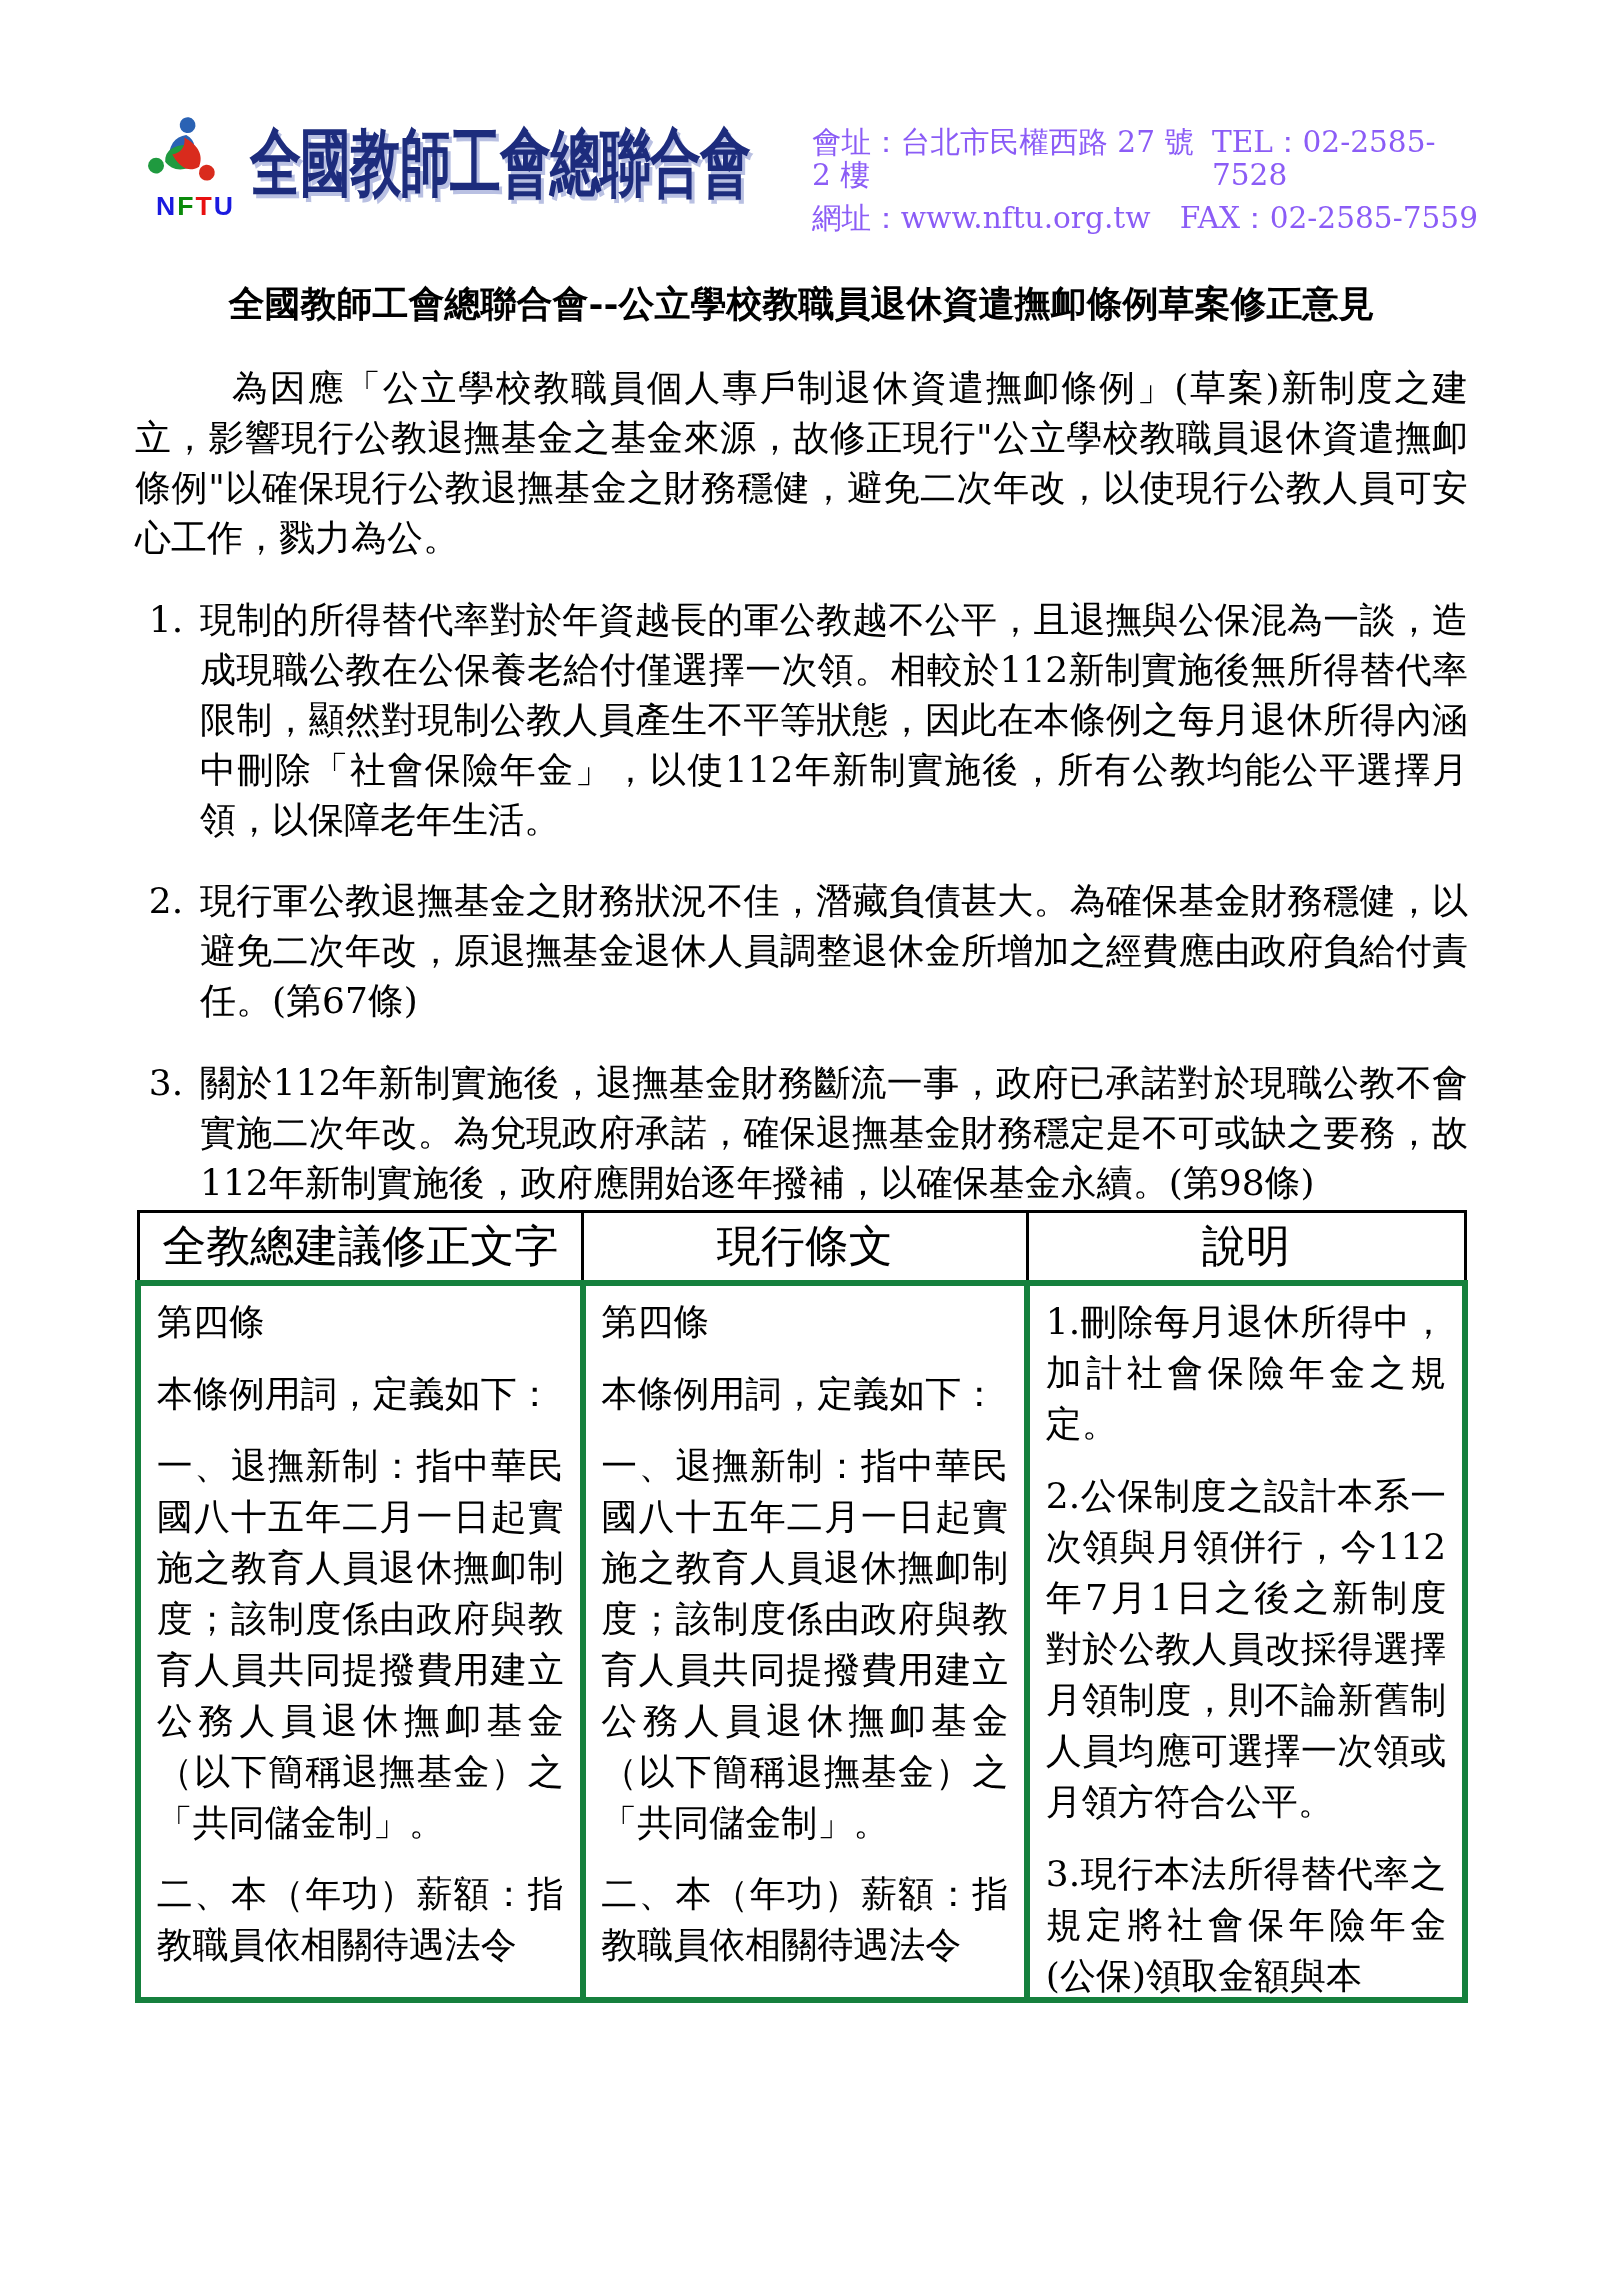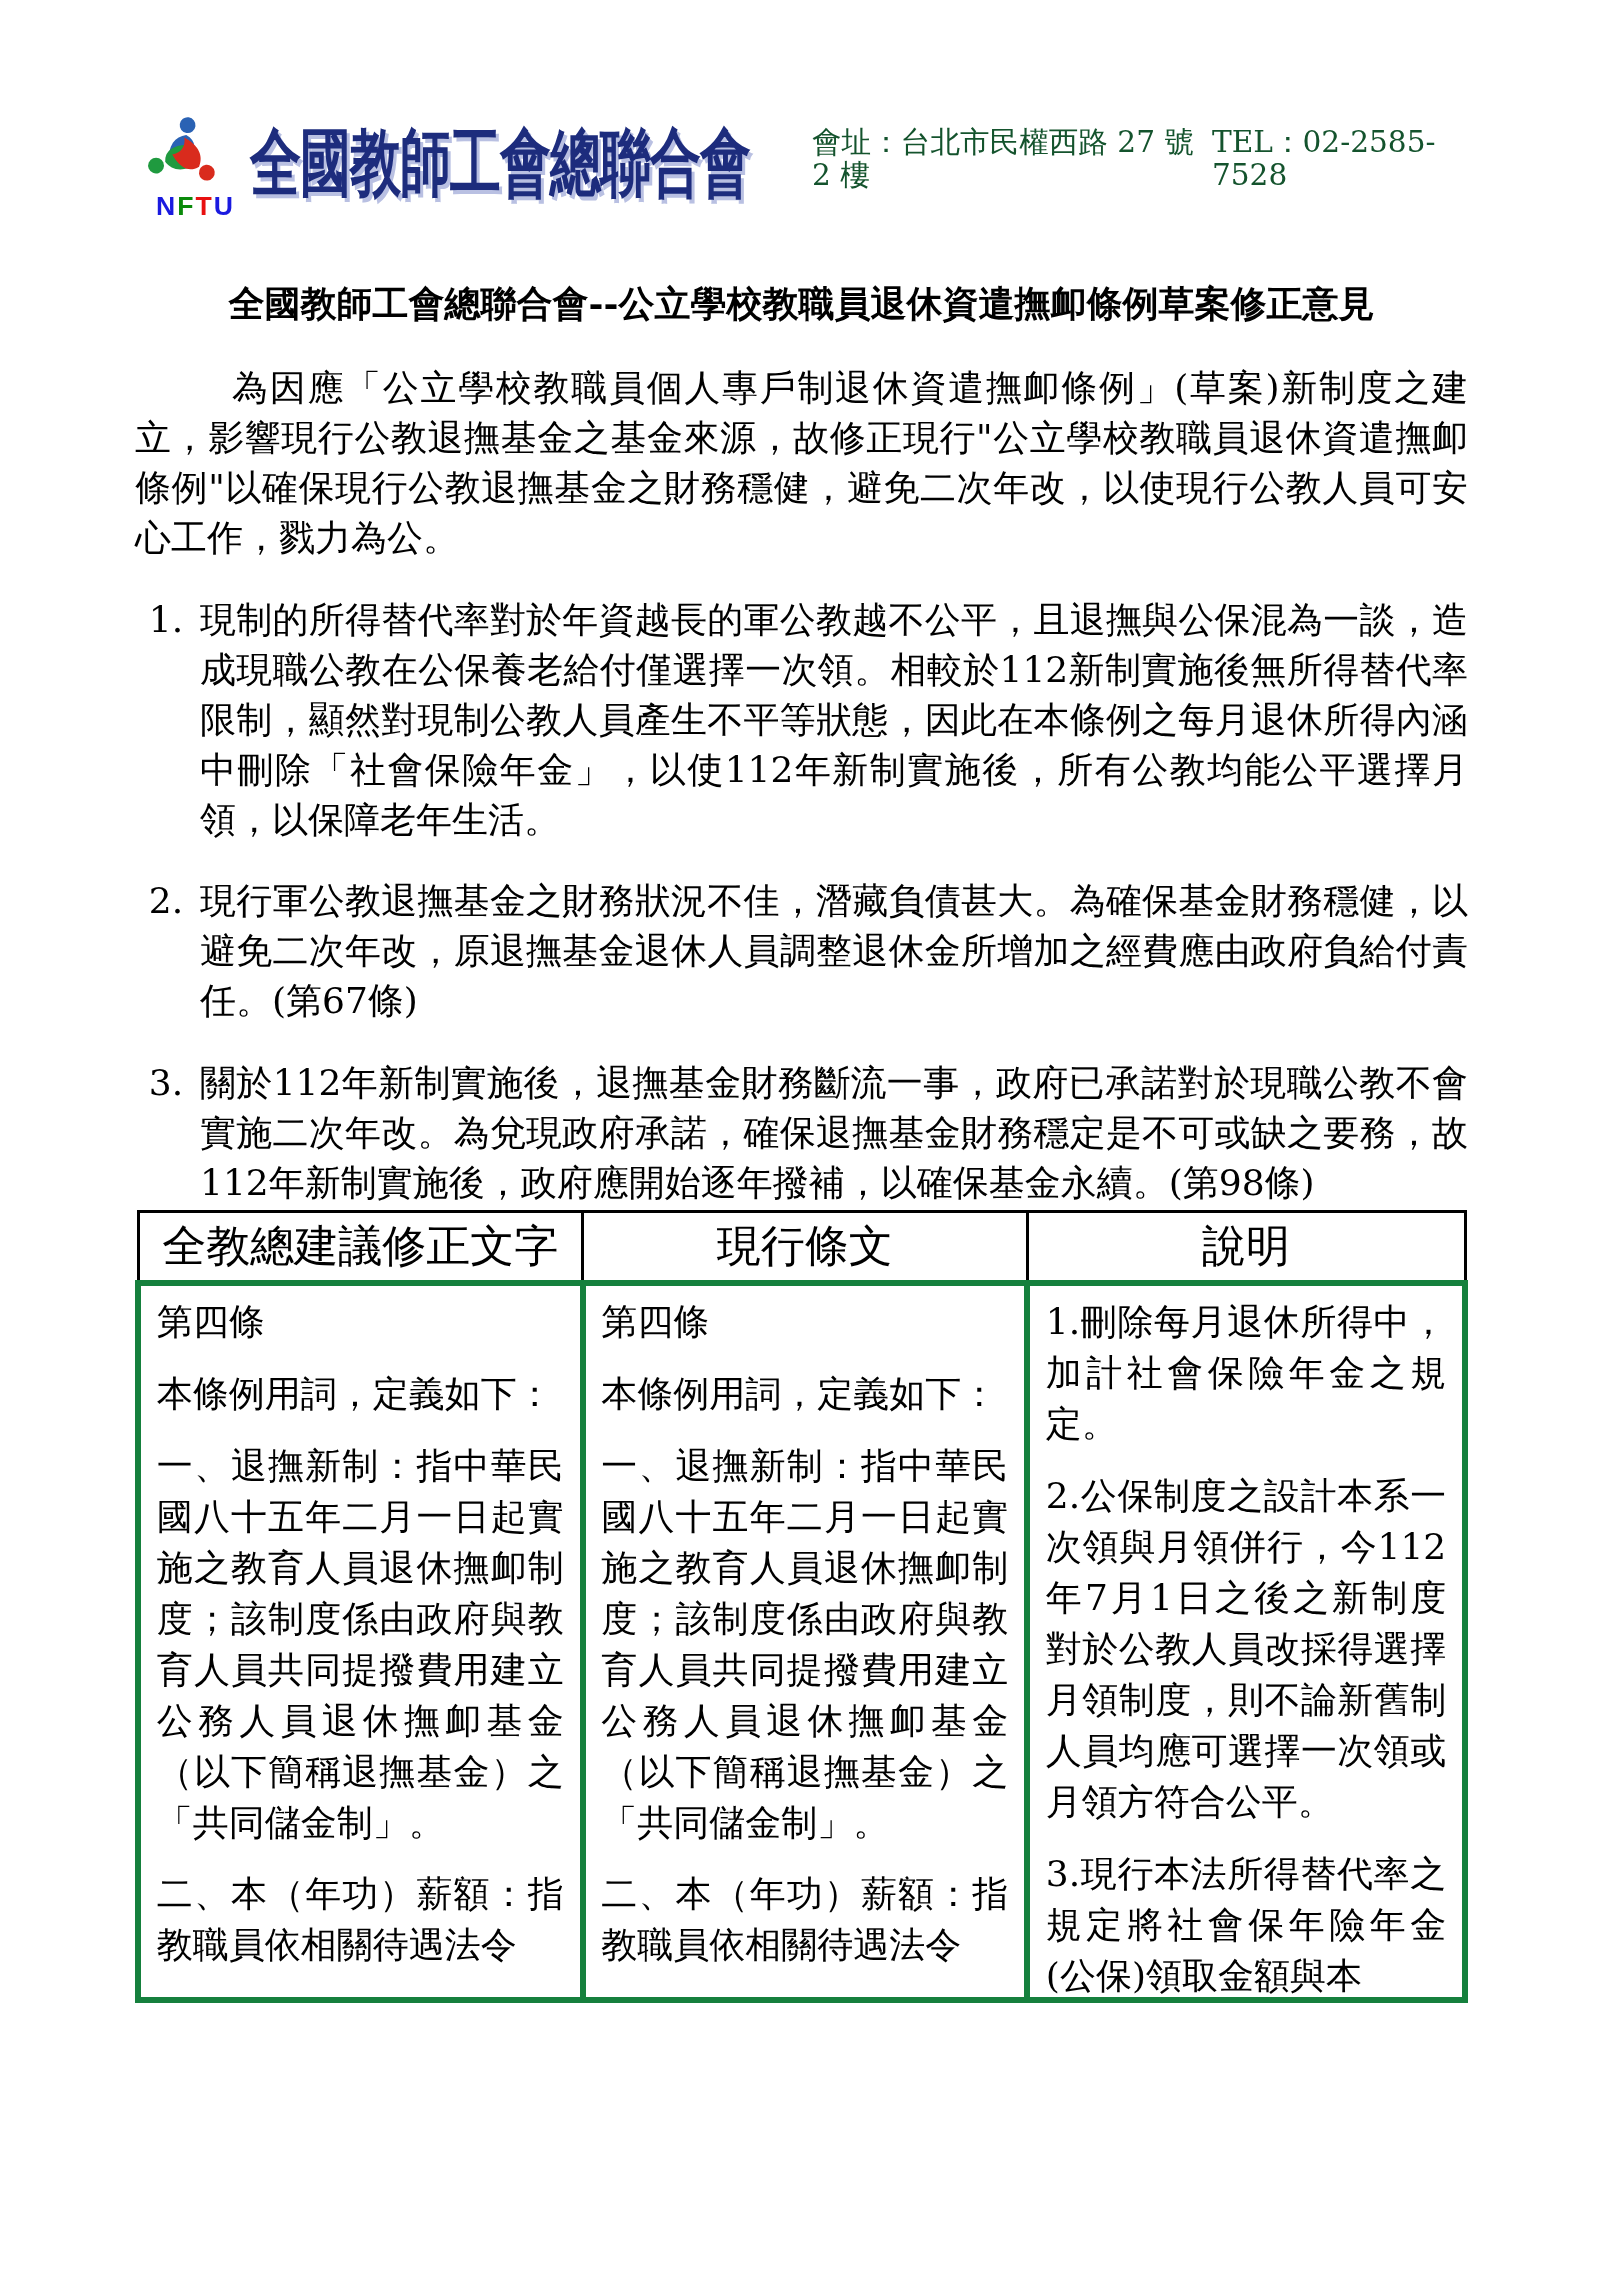--- a/index.html
+++ b/index.html
@@ -22,21 +22,21 @@
     position:absolute; left:250px; top:114px;
     font-size:51px; font-weight:bold; color:#1d2c7d;
     letter-spacing:-1px; white-space:nowrap;
     transform:scaleY(1.45); transform-origin:left top;
     text-shadow:3px 3px 0 #b9c0e2;
   }
   .contact { position:absolute; left:812px; width:666px; top:116px; }
   .en-name { font-family:"Liberation Sans",sans-serif; font-weight:bold;
              font-size:26.6px; color:#007a00; white-space:nowrap; }
   .contact-row { display:flex; justify-content:space-between;
-                 margin-top:9.9px; font-size:29.6px; line-height:33px; color:#14532d; }
+                 margin-top:9.9px; font-size:29.6px; line-height:33px; color:#8b5cf6; }
 
   
   .content { position:absolute; left:135px; width:1333px; top:278px;
              font-size:36px; line-height:50px; }
   .doc-title { text-align:center; font-weight:bold; white-space:nowrap; }
   .intro { margin:35px 0 0 0; text-indent:97px; text-align:justify; }
   .points { margin:0; padding:0; list-style:none; }
   .point { position:relative; padding-left:65px; margin-top:31.5px; text-align:justify; }
   .point-num { position:absolute; left:13.8px; top:0; }
   .table-caption { text-align:center; margin-top:15.8px; }
@@ -72,20 +72,24 @@
         <path d="M40,22 C29,25 23,35 26,52 C32,45 41,45 47,51 C53,36 51,26 40,22 Z"></path>
       </g>
     </svg>
     <div class="nftu"><span style="color: rgb(26, 26, 224);">N</span><span style="color: rgb(10, 138, 10);">F</span><span style="color: rgb(232, 16, 16);">T</span><span style="color: rgb(26, 26, 224);">U</span></div>
     <div class="calligraphy">全國教師工會總聯合會</div>
 
     <div class="contact">
       <div class="contact-row">
         <span>會址：台北市民權西路 27 號 2 樓</span>
         <span>TEL：02-2585-7528</span>
+      </div>
+      <div class="contact-row">
+        <span>網址：www.nftu.org.tw</span>
+        <span>FAX：02-2585-7559</span>
       </div>
     </div>
   </div>
 
   <div class="content">
     <div class="doc-title">全國教師工會總聯合會--公立學校教職員退休資遣撫卹條例草案修正意見</div>
 
     <p class="intro">為因應「公立學校教職員個人專戶制退休資遣撫卹條例」(草案)新制度之建立，影響現行公教退撫基金之基金來源，故修正現行"公立學校教職員退休資遣撫卹條例"以確保現行公教退撫基金之財務穩健，避免二次年改，以使現行公教人員可安心工作，戮力為公。</p>
 
     <div class="points">

